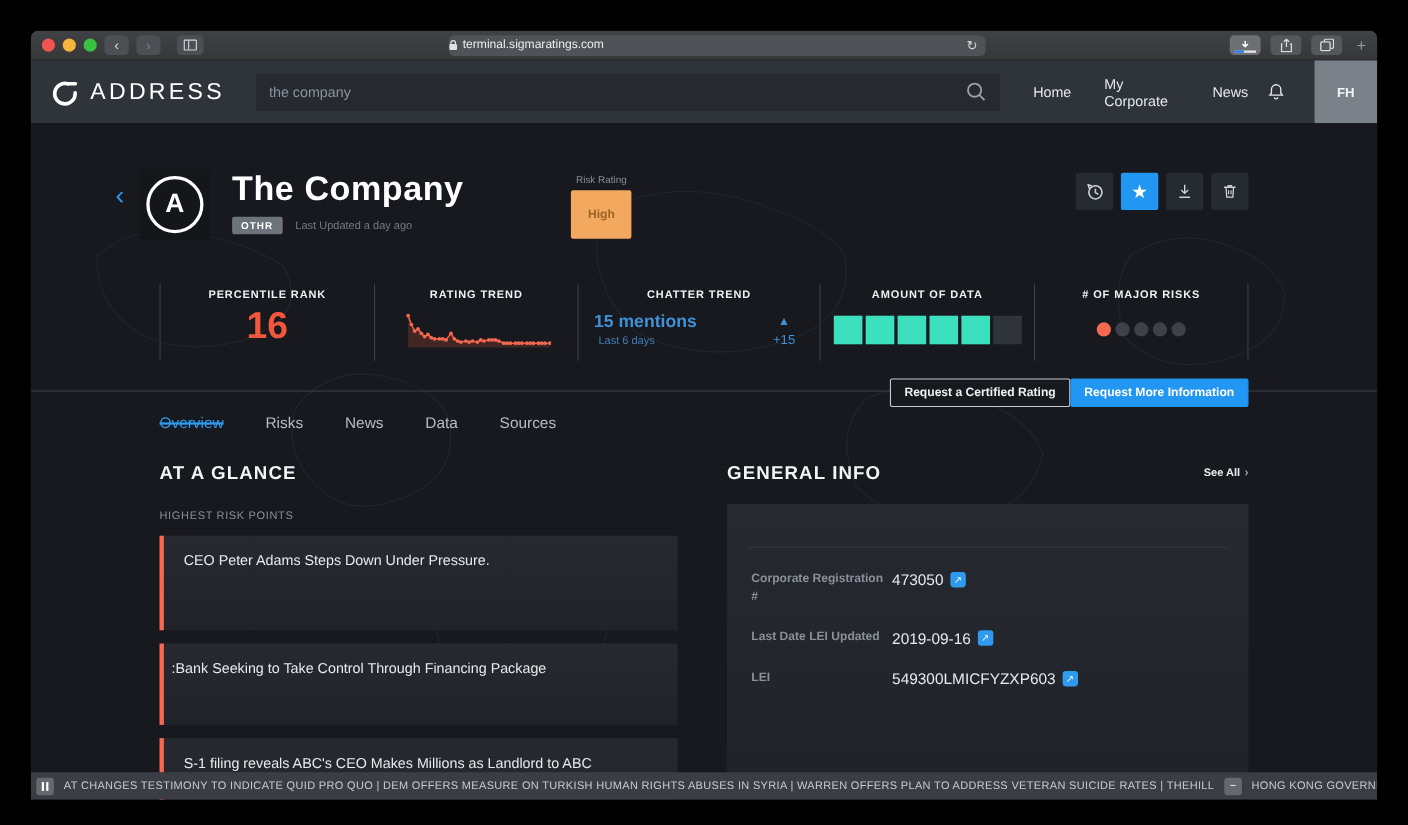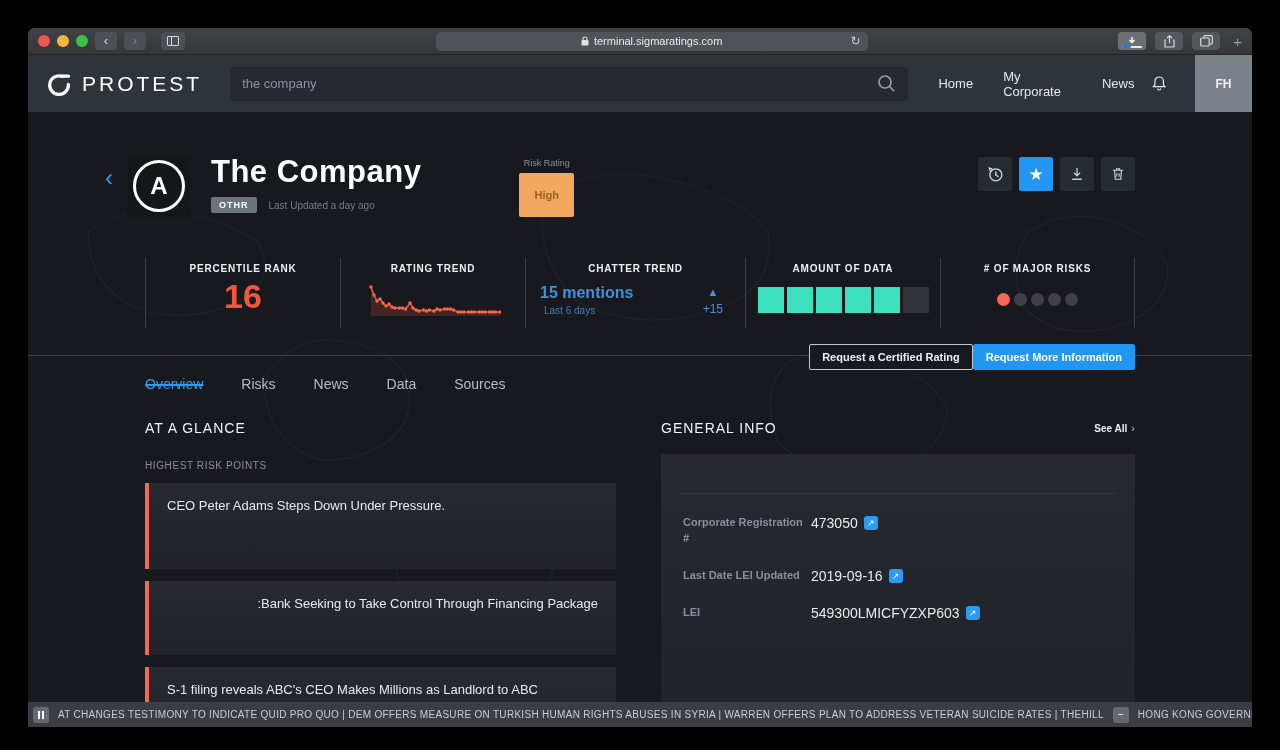--- a/index.html
+++ b/index.html
@@ -17,22 +17,22 @@
   .tl { width:12px; height:12px; border-radius:50%; }
   .tl.red{background:#f2544f;} .tl.yellow{background:#f6b53d;} .tl.green{background:#3ac043;}
   .navbtn { width:22px; height:18px; background:#4c4f53; border-radius:4px; color:#d6d8da;
             font-size:13px; line-height:17px; text-align:center; }
   .navbtn.fwd { color:#808386; }
   .sidebtn { width:24px; height:18px; background:#4c4f53; border-radius:4px; margin-left:8px;
              display:flex; align-items:center; justify-content:center; }
   .sidebtn .pane { width:12px; height:10px; border:1.4px solid #d6d8da; border-radius:1px; position:relative;}
   .sidebtn .pane::before{content:""; position:absolute; left:2.5px; top:0; bottom:0; width:1.4px; background:#d6d8da;}
   .spacer { flex:1; }
-  .urlbar { width:432px; height:19px; background:#4f5256; border-radius:5px; display:flex;
-            align-items:center; justify-content:center; position:relative; gap:5px; }
+  .urlbar { width:488px; height:19px; background:#4f5256; border-radius:5px; display:flex;
+            align-items:center; position:relative; gap:5px; }
   .urlbar .lock { display:block; }
   .urlbar .host { font-size:11px; color:#ececed; }
   .urlbar .reload { position:absolute; right:7px; color:#cfd1d3; font-size:12px; }
   .chromeicons { display:flex; align-items:center; gap:9px; }
   .cbtn { width:28px; height:18px; background:#6c7075; border-radius:4px; display:flex;
           align-items:center; justify-content:center; position:relative; }
   .cbtn svg { display:block; }
   .dlprog { position:absolute; left:4px; bottom:2px; width:9px; height:2.5px; background:#1f7bf0; border-radius:1px;}
   .dlbase { position:absolute; left:4px; bottom:2px; width:20px; height:2.5px; background:#e9eaeb; border-radius:1px;}
   .plus { color:#9a9da0; font-size:15px; margin-left:4px; }
@@ -106,25 +106,25 @@
   .tab.active { color:#2e9bf0; text-decoration:line-through; text-decoration-thickness:2px; }
   .tabbtns { position:absolute; right:117px; top:-12px; display:flex; }
   .btn { font-size:11px; font-weight:bold; padding:6px 12px; border-radius:2px; cursor:pointer; white-space:nowrap; }
   .btn.outline { background:#17191f; border:1px solid #c6c9cd; color:#eef0f2; }
   .btn.primary { background:#2196f3; border:1px solid #2196f3; color:#fff; }
 
   
   .columns { display:flex; padding:0 117px; gap:45px; margin-top:16px; }
   .leftcol { width:472px; }
   .rightcol { width:475px; }
-  .secheading { color:#f2f4f6; font-size:14px; font-weight:normal; letter-spacing:1px; }
+  .secheading { color:#f2f4f6; font-size:17px; font-weight:bold; letter-spacing:1px; }
   .subheading { color:#8a9097; font-size:10px; letter-spacing:.6px; margin-top:24px; }
   .riskcard { margin-top:12px; background:linear-gradient(#26292f,#202329); border-left:4px solid #f4694f;
               padding:15px 18px; color:#e8eaec; font-size:13px; }
-  .riskcard.h1 { height:86px; } .riskcard.h2 { height:74px; padding-left:20px;text-align:right; } .riskcard.h3 { height:90px; }
+  .riskcard.h1 { height:86px; } .riskcard.h2 { height:74px; padding-left:7px; } .riskcard.h3 { height:90px; }
   .ginfo-head { display:flex; align-items:center; justify-content:space-between; }
   .seeall { color:#eef0f2; font-size:10px; font-weight:bold; cursor:pointer; }
   .seeall .chev { color:#9aa0a7; margin-left:4px; font-size:11px; }
   .ginfocard { margin-top:18px; background:linear-gradient(#26292f,#202329); padding:19px 22px; height:253px; }
   .ginfodesc { color:#dfe1e4; font-size:13px; line-height:1.36; }
   .ginfodivider { border-top:1px solid #31353c; margin:20px -4px 0; }
   .field { display:flex; margin-top:21px; }
   .field .flabel { width:128px; color:#8a9097; font-size:11px; line-height:1.45; font-weight:bold; }
   .field .fvalue { color:#e8eaec; font-size:14px; display:flex; align-items:flex-start; gap:6px; }
   .linkicon { width:14px; height:14px; background:#2e9bf0; border-radius:3px; color:#fff; font-size:9px;
@@ -186,21 +186,21 @@
       <span class="plus">+</span>
     </div>
   </div>
 
   <div class="appheader">
     <div class="brand">
       <svg width="26" height="26" viewBox="0 0 24 24">
           <path d="M14.5 4.8 A 8.6 8.6 0 1 0 20.6 12.4" fill="none" stroke="#fff" stroke-width="3" stroke-linecap="round"></path>
           <path d="M14.5 4.8 L20.8 4.8" stroke="#fff" stroke-width="3" stroke-linecap="round"></path>
         </svg>
-      <span class="name">PROTEST</span>
+      <span class="name">ADDRESS</span>
     </div>
     <div class="searchbox">
       <input value="the company" style="">
       <svg width="19" height="19" viewBox="0 0 19 19">
           <circle cx="8" cy="8" r="6" fill="none" stroke="#9aa0a7" stroke-width="1.7"></circle>
           <path d="M12.5 12.5 17 17" stroke="#9aa0a7" stroke-width="1.7"></path>
         </svg>
     </div>
     <div class="mainnav">
       <span class="navlink">Home</span>

